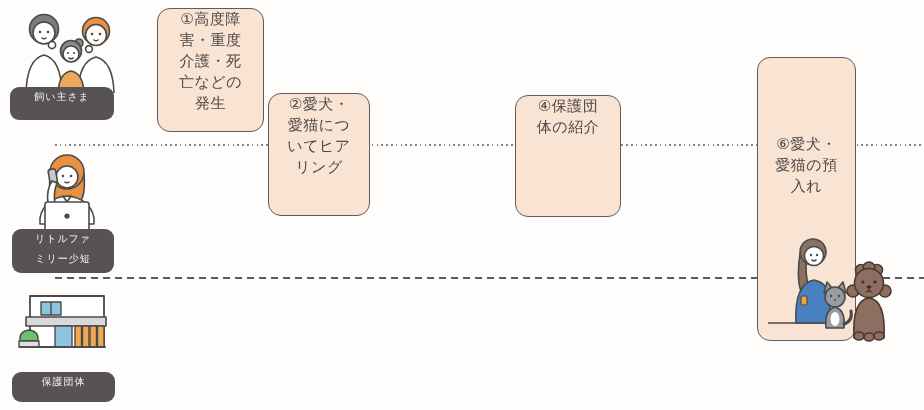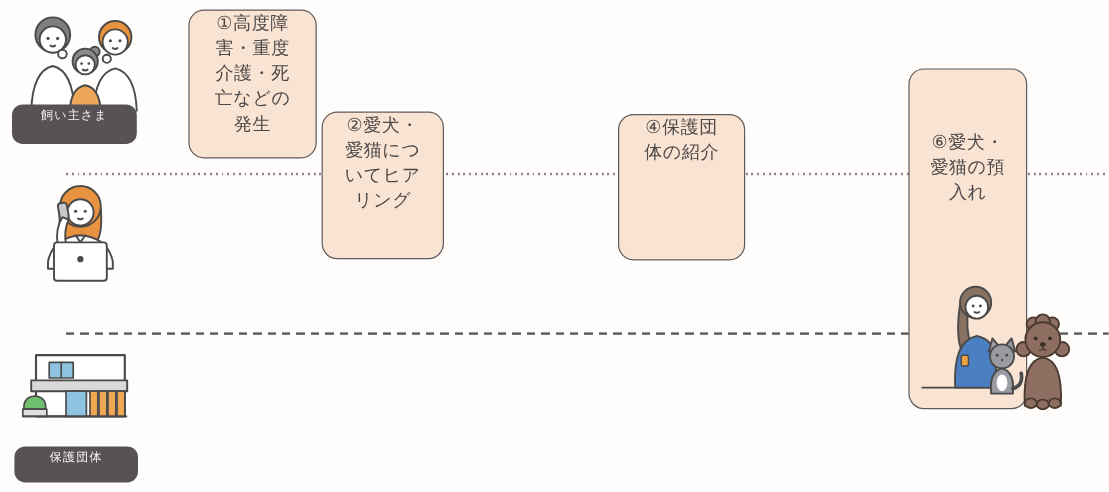--- a/index.html
+++ b/index.html
@@ -34,21 +34,21 @@
   .step{position:absolute;z-index:1;background:var(--step-box-fill);
     border:1.5px solid var(--step-box-border);border-radius:13px;
     color:var(--step-text);font-size:15px;line-height:21px;letter-spacing:0.5px;
     display:flex;align-items:flex-start;justify-content:center;text-align:center;white-space:pre-line;}
   .step-1{left:157px;top:8px;width:105px;height:122px;}
   .step-2{left:268px;top:93px;width:100px;height:121px;}
   .step-3{left:398px;top:222px;width:102px;height:119px;}
   .step-4{left:515px;top:95px;width:104px;height:120px;}
   .step-5{left:637px;top:12px;width:97px;height:121px;}
   .step-6{left:757px;top:57px;width:97px;height:282px;align-items:flex-start;}
-  .step-6 .step-text{margin-top:50px;}
+  .step-6 .step-text{margin-top:76px;}
 </style>
 </head>
 <body>
 
 <div class="canvas">
 
   <div class="divider divider-dotted"></div>
   <div class="divider divider-dashed"></div>
 
   <svg class="illus illus-family" width="112" height="88" viewBox="0 0 112 88">
@@ -91,20 +91,24 @@
       <path d="M14,66 Q18,46 41,44 Q64,46 68,66 L68,72 L14,72 Z" fill="#ffffff"></path>
       <path d="M37,44 L41,50 L45,44" fill="none"></path>
       <g transform="rotate(-10 27 24)">
         <rect x="23" y="17" width="7.5" height="14" rx="2.5" fill="#c9c9c9"></rect>
       </g>
       <path d="M22,52 Q20,38 26,29 L31,31 Q27,41 29,52 Z" fill="#ffffff"></path>
       <rect x="19" y="50" width="44" height="32" rx="2.5" fill="#ffffff"></rect>
       <circle cx="41" cy="64" r="2.6" fill="#4a4a4a" stroke="none"></circle>
     </g>
   </svg>
+  <div class="lane-label lane-label-2">
+    <span>リトルファ
+ミリー少短</span>
+  </div>
 
   <svg class="illus illus-building" width="92" height="64" viewBox="0 0 92 64">
     <g stroke="#4a4a4a" stroke-width="1.8" stroke-linejoin="round">
       <rect x="13" y="3" width="74" height="51" fill="#ffffff"></rect>
       <rect x="24" y="9" width="20" height="13" fill="#8ec4e0" stroke-width="1.4"></rect>
       <line x1="34" y1="9" x2="34" y2="22" stroke-width="1.4"></line>
       <rect x="9" y="24" width="80" height="9" fill="#d9d9d9" stroke-width="1.6"></rect>
       <rect x="38" y="33" width="17" height="21" fill="#8ec4e0" stroke-width="1.4"></rect>
       <rect x="58" y="33" width="6.5" height="21" fill="#f0a952" stroke-width="1.4"></rect>
       <rect x="65.5" y="33" width="6.5" height="21" fill="#f0a952" stroke-width="1.4"></rect>

